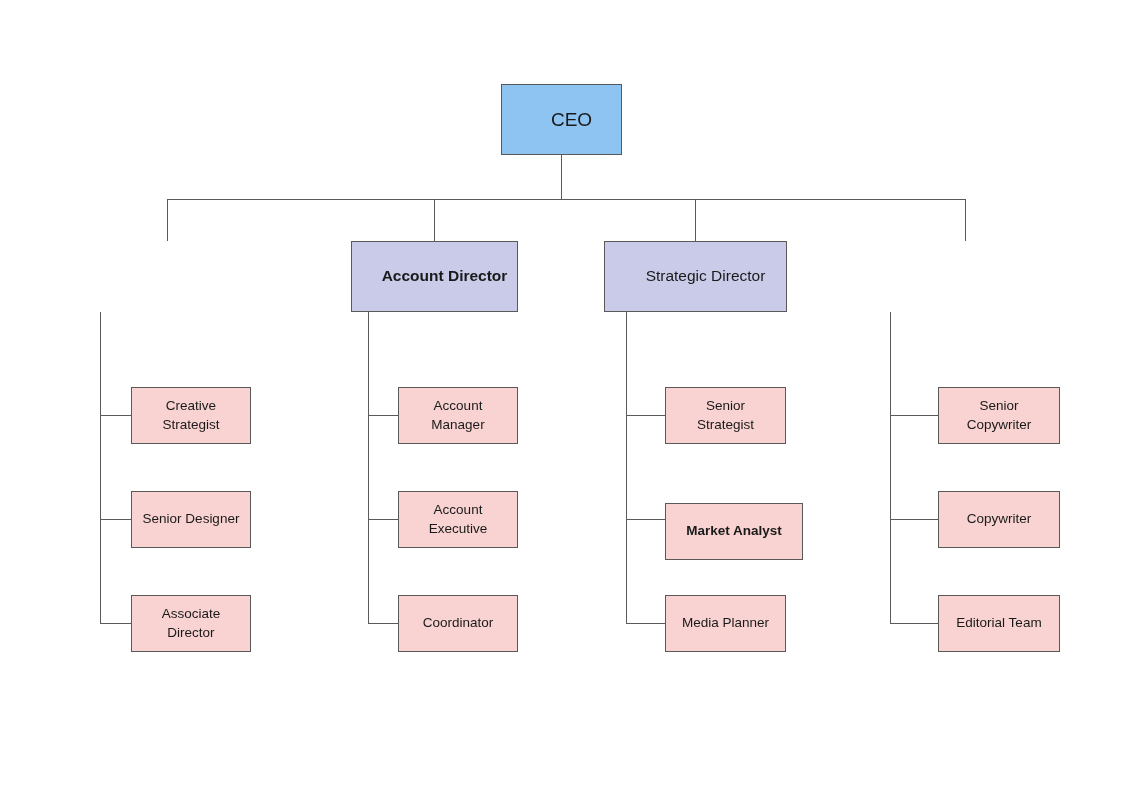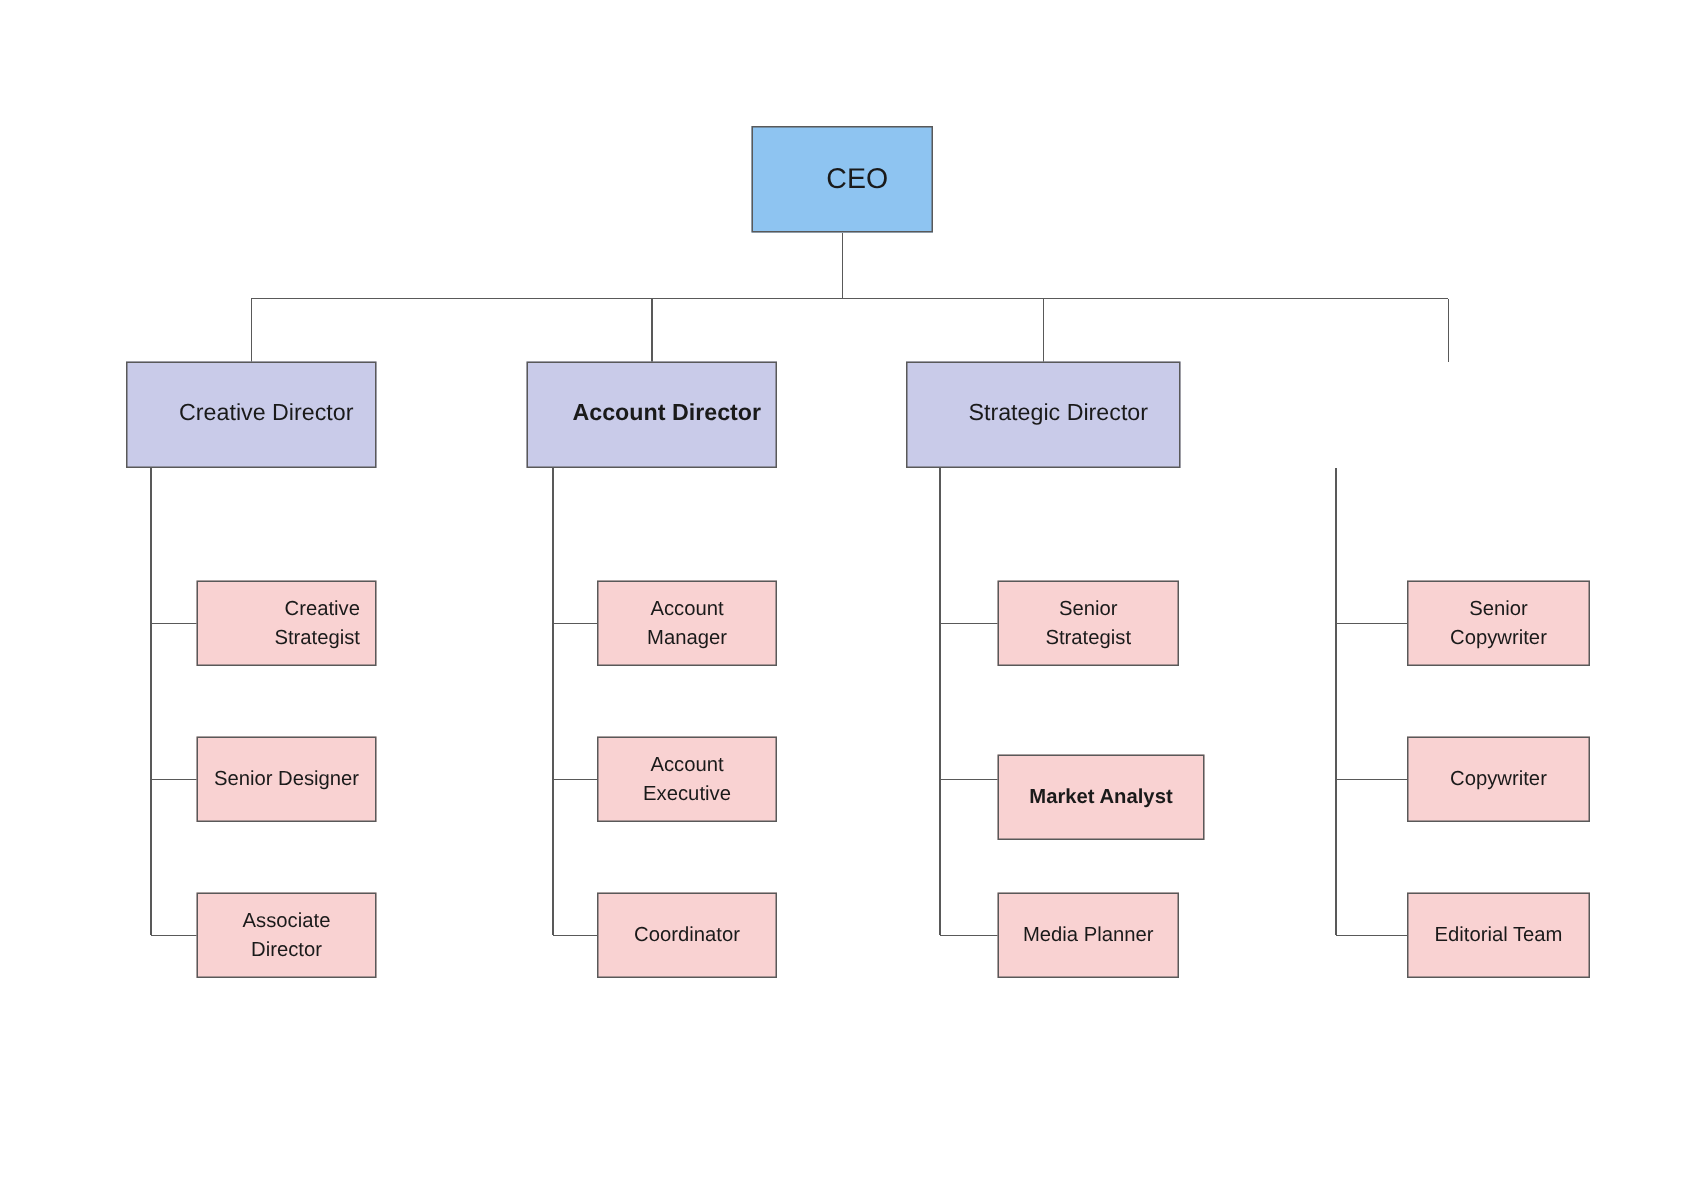--- a/index.html
+++ b/index.html
@@ -77,25 +77,24 @@
              M626.5 623.5 L665 623.5" stroke="#595959" stroke-width="1" fill="none"></path>
 
     <path d="M890.5 312 L890.5 623.5
              M890.5 415.5 L938 415.5
              M890.5 519.5 L938 519.5
              M890.5 623.5 L938 623.5" stroke="#595959" stroke-width="1" fill="none"></path>
   </svg>
 
   <div class="node ceo" style="left:501px; top:84px; width:121px; height:71px;">CEO</div>
 
-  <div class="node director" style="left:84px; top:241px; width:167px; height:71px;">Creative Director</div>
   <div class="node director" style="left:351px; top:241px; width:167px; height:71px;font-weight:bold;">Account Director</div>
   <div class="node director" style="left:604px; top:241px; width:183px; height:71px;">Strategic Director</div>
 
-  <div class="node role" style="left:131px; top:387px; width:120px; height:57px;text-align:right;">Creative Strategist</div>
+  <div class="node role" style="left:131px; top:387px; width:120px; height:57px;">Creative Strategist</div>
   <div class="node role" style="left:131px; top:491px; width:120px; height:57px;">Senior Designer</div>
   <div class="node role" style="left:131px; top:595px; width:120px; height:57px;">Associate Director</div>
 
   <div class="node role" style="left:398px; top:387px; width:120px; height:57px;">Account Manager</div>
   <div class="node role" style="left:398px; top:491px; width:120px; height:57px;">Account Executive</div>
   <div class="node role" style="left:398px; top:595px; width:120px; height:57px;">Coordinator</div>
 
   <div class="node role" style="left:665px; top:387px; width:121px; height:57px;">Senior Strategist</div>
   <div class="node role" style="left:665px; top:503px; width:138px; height:57px;font-weight:bold;">Market Analyst</div>
   <div class="node role" style="left:665px; top:595px; width:121px; height:57px;">Media Planner</div>

